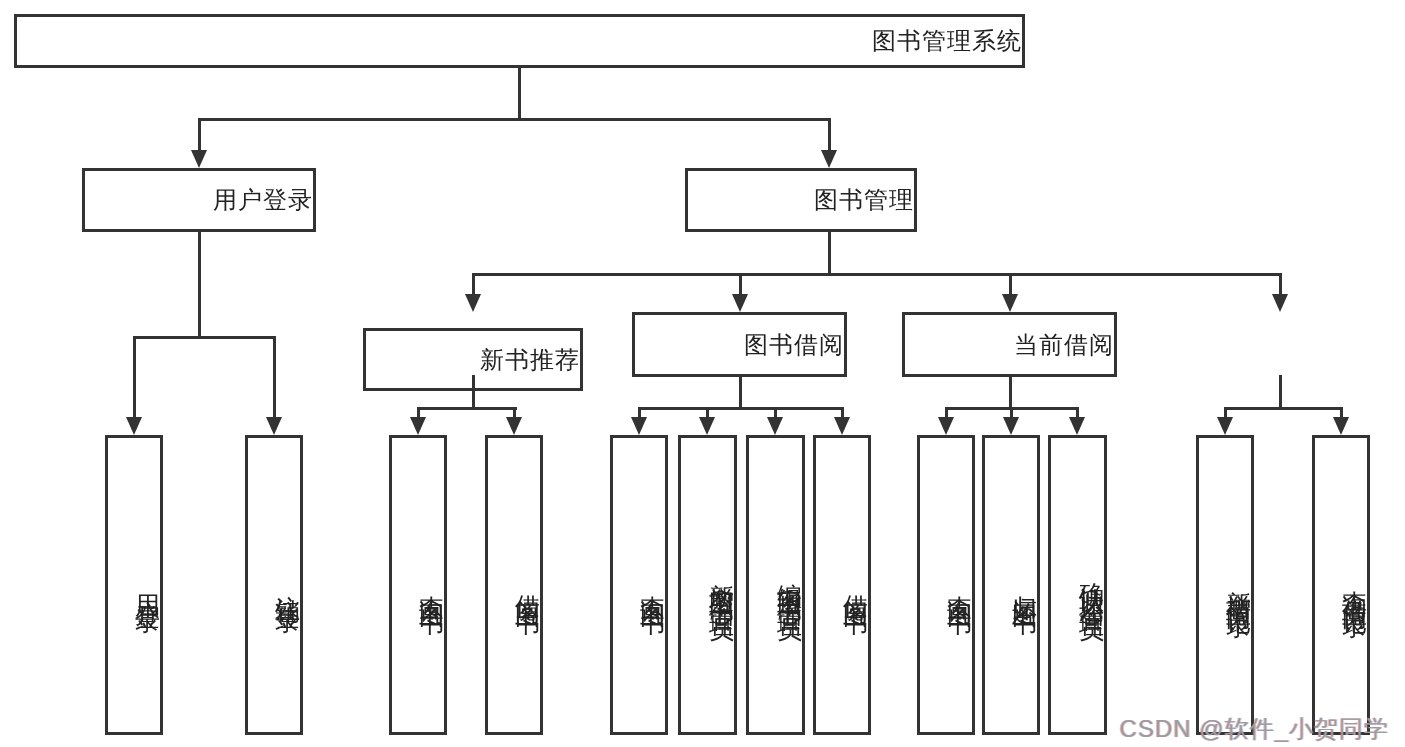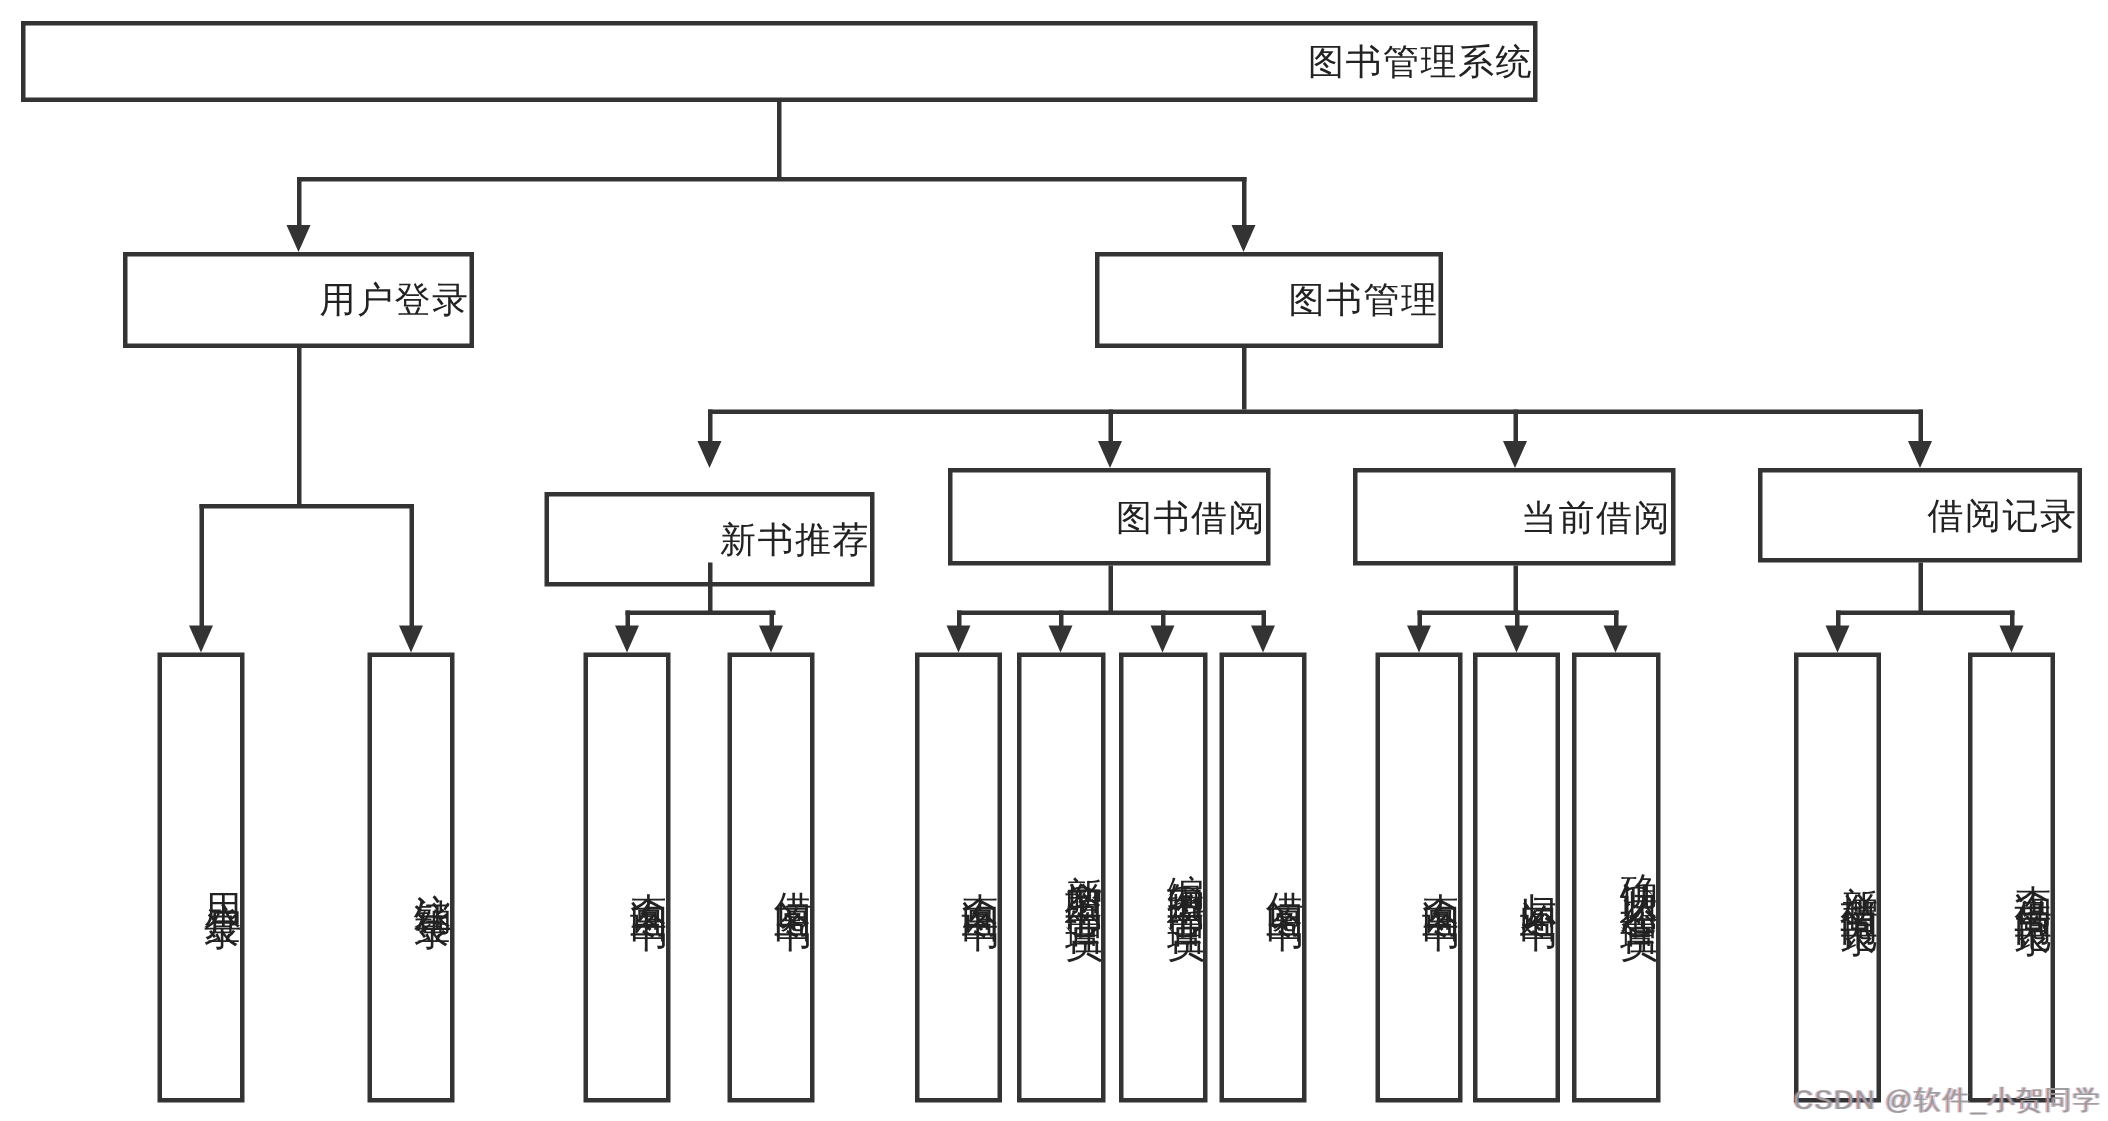--- a/index.html
+++ b/index.html
@@ -25,52 +25,49 @@
     writing-mode:vertical-rl;text-orientation:mixed;
     letter-spacing:5px;line-height:1;white-space:nowrap;
   }
   .hline,.vline{position:absolute;background:var(--line);}
   .arrow{
     position:absolute;width:0;height:0;
     border-left:8px solid transparent;border-right:8px solid transparent;
     border-top:18px solid var(--line);
   }
   .watermark{
-    position:absolute;right:4px;bottom:2px;
-    font-size:18px;color:var(--wm);letter-spacing:1px;
+    position:absolute;right:16px;bottom:2px;
+    font-size:24px;color:var(--wm);letter-spacing:1px;
     text-shadow:-1px 0 0 rgba(214,126,126,.55),1px 0 0 rgba(130,150,214,.45);
   }
 </style>
 </head>
 <body>
 
 <div id="canvas">
 
   <div class="box" style="left:14px;top:14px;width:1011px;height:54px;">
     <span>图书管理系统</span>
   </div>
 
   <div class="box" style="left:82px;top:168px;width:234px;height:64px;">
     <span>用户登录</span>
   </div>
-  <div class="box" style="left:730px;top:168px;width:232px;height:64px;">
+  <div class="box" style="left:685px;top:168px;width:232px;height:64px;">
     <span>图书管理</span>
   </div>
 
   <div class="box" style="left:363px;top:328px;width:220px;height:63px;">
     <span>新书推荐</span>
   </div>
   <div class="box" style="left:632px;top:312px;width:215px;height:65px;">
     <span>图书借阅</span>
   </div>
   <div class="box" style="left:902px;top:312px;width:215px;height:65px;">
     <span>当前借阅</span>
-  </div>
-  <div class="box" style="left:1172px;top:312px;width:216px;height:63px;">
-    <span>借阅记录</span>
   </div>
 
   <div class="box vbox" style="left:105px;top:435px;width:58px;height:300px;">
     <span class="vtext">用户登录</span>
   </div>
   <div class="box vbox" style="left:245px;top:435px;width:58px;height:300px;">
     <span class="vtext">注销登录</span>
   </div>
 
   <div class="box vbox" style="left:389px;top:435px;width:58px;height:300px;">

